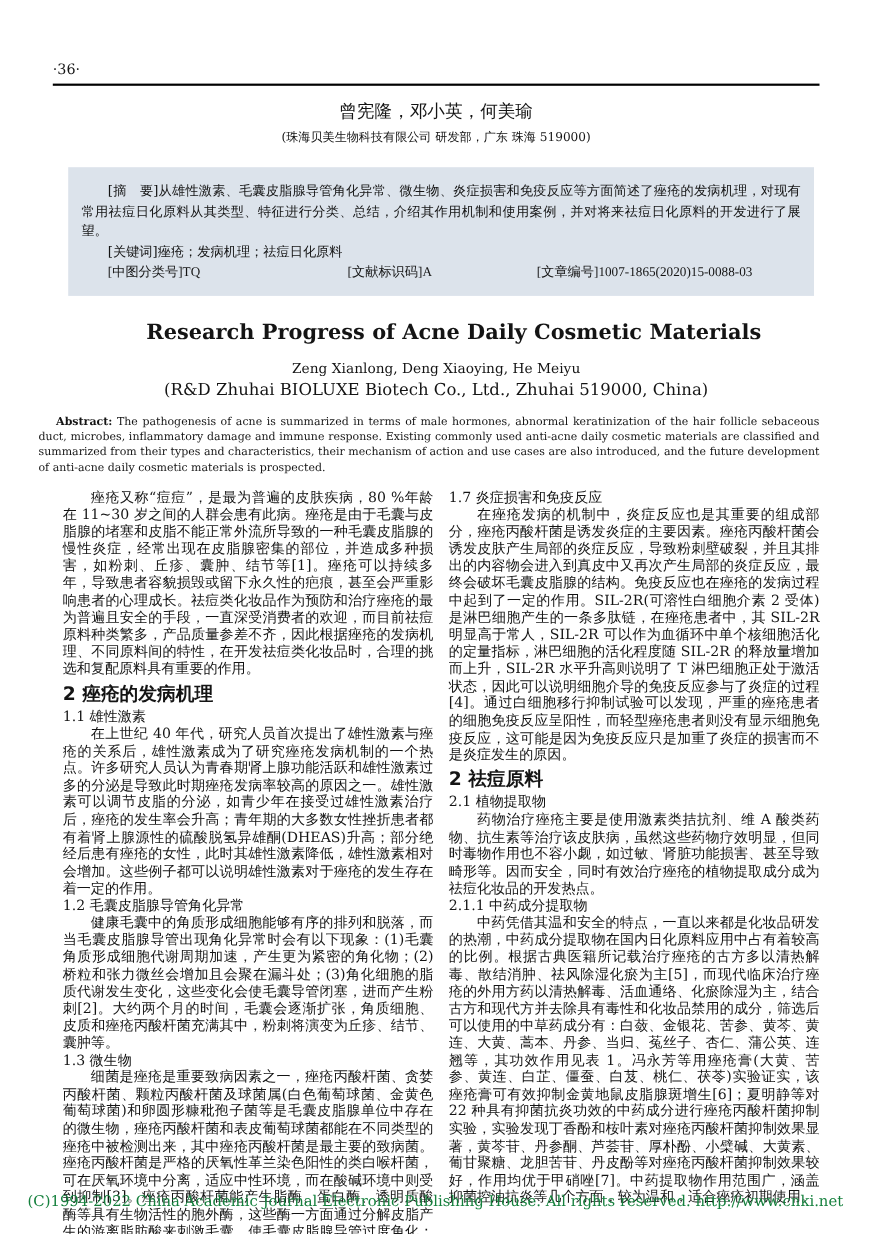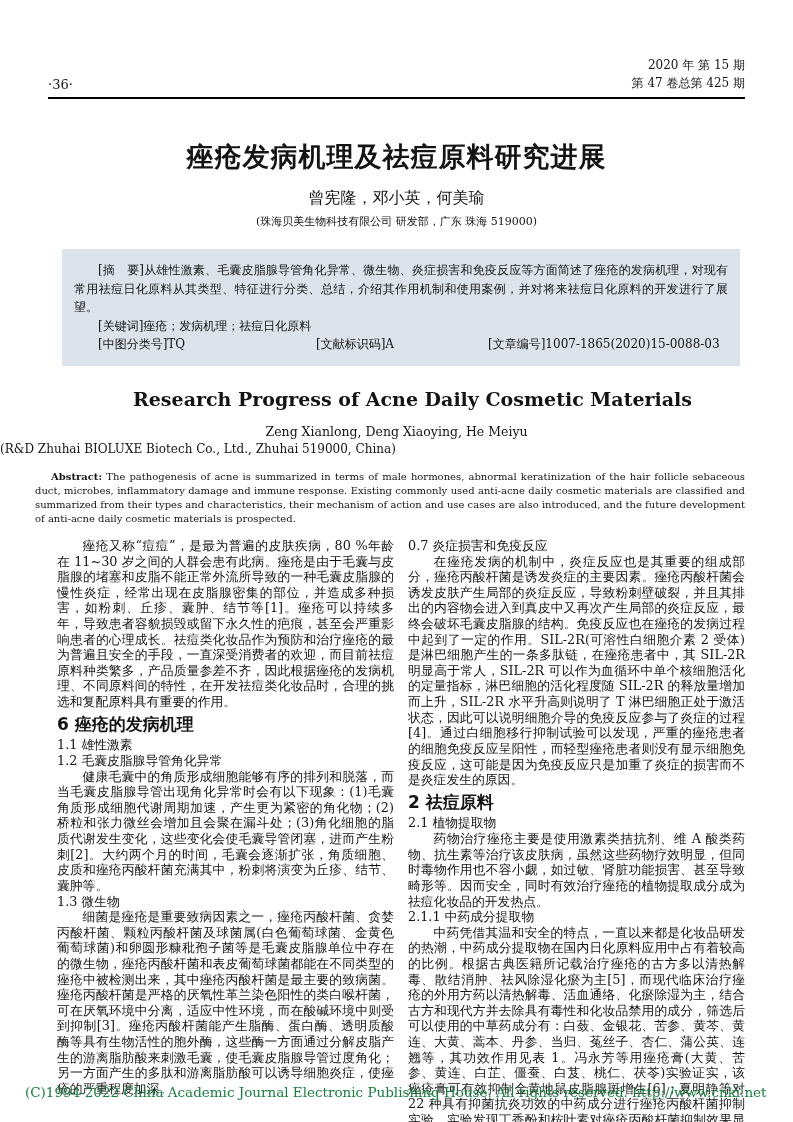--- a/index.html
+++ b/index.html
@@ -40,33 +40,33 @@
   .cn-affil { margin-top: 5px; text-align: center; font-size: 11px; }
   
   .abs-box {
     margin: 20px 53px 0 62px;
     background: #dce3eb;
     padding: 12px 12px 12px 12px;
     font-size: 12px;
     line-height: 1.55;
   }
   .abs-box .ind { text-indent: 2em; margin: 0; text-align: justify; }
-  .clc-row { display: flex; text-indent: 0; padding-left: 2em; }
+  .clc-row { display: flex; text-indent: 0; padding-left: 2em; font-family: Liberation Serif, serif; }
   .clc-row span:nth-child(1) { width: 218px; }
   .clc-row span:nth-child(2) { width: 172px; }
   
   .en-title {
     margin-top: 22px;
     text-align: center;
     font-weight: bold;
     font-size: 19px;
     padding-left: 32px;
   }
   .en-authors { margin-top: 14px; text-align: center; font-size: 12.5px; }
-  .en-affil { margin-top: 3px; font-size: 12px; }
+  .en-affil { margin-top: 3px; text-align: center; font-size: 15px; }
   .en-abs {
     margin: 14px 48px 0 35px;
     font-size: 10px;
     line-height: 1.4;
     text-align: justify;
     text-indent: 1.6em;
   }
   .en-key { margin: 2px 48px 0 57px; font-size: 10.8px; text-indent: 1.6em; }
   .bold { font-weight: bold; }
   
@@ -93,27 +93,22 @@
     white-space: nowrap;
   }
 </style>
 </head>
 <body>
 
 <div class="page">
 
   <div class="header">
     <div class="hdr-left">·36·</div>
-    <div class="hdr-right">
-      <div>2020 年 第 15 期</div>
-      <div>第 47 卷总第 425 期</div>
-    </div>
   </div>
 
-  <div class="cn-title">痤疮发病机理及祛痘原料研究进展</div>
   <div class="cn-authors">曾宪隆，邓小英，何美瑜</div>
   <div class="cn-affil">(珠海贝美生物科技有限公司 研发部，广东 珠海 519000)</div>
 
   <div class="abs-box">
     <p class="ind">[摘　要]从雄性激素、毛囊皮脂腺导管角化异常、微生物、炎症损害和免疫反应等方面简述了痤疮的发病机理，对现有常用祛痘日化原料从其类型、特征进行分类、总结，介绍其作用机制和使用案例，并对将来祛痘日化原料的开发进行了展望。</p>
     <p class="ind">[关键词]痤疮；发病机理；祛痘日化原料</p>
     <div class="clc-row">
       <span>[中图分类号]TQ</span>
       <span>[文献标识码]A</span>
       <span>[文章编号]1007-1865(2020)15-0088-03</span>
@@ -122,31 +117,32 @@
 
   <div class="en-title">Research Progress of Acne Daily Cosmetic Materials</div>
   <div class="en-authors">Zeng Xianlong, Deng Xiaoying, He Meiyu</div>
   <div class="en-affil">(R&amp;D Zhuhai BIOLUXE Biotech Co., Ltd., Zhuhai 519000, China)</div>
   <p class="en-abs"><span class="bold">Abstract:</span><span> The pathogenesis of acne is summarized in terms of male hormones, abnormal keratinization of the hair follicle sebaceous duct, microbes, inflammatory damage and immune response. Existing commonly used anti-acne daily cosmetic materials are classified and summarized from their types and characteristics, their mechanism of action and use cases are also introduced, and the future development of anti-acne daily cosmetic materials is prospected.</span></p>
 
   <div class="columns">
 
     <div class="col">
       <p class="para">痤疮又称“痘痘”，是最为普遍的皮肤疾病，80 %年龄在 11~30 岁之间的人群会患有此病。痤疮是由于毛囊与皮脂腺的堵塞和皮脂不能正常外流所导致的一种毛囊皮脂腺的慢性炎症，经常出现在皮脂腺密集的部位，并造成多种损害，如粉刺、丘疹、囊肿、结节等[1]。痤疮可以持续多年，导致患者容貌损毁或留下永久性的疤痕，甚至会严重影响患者的心理成长。祛痘类化妆品作为预防和治疗痤疮的最为普遍且安全的手段，一直深受消费者的欢迎，而目前祛痘原料种类繁多，产品质量参差不齐，因此根据痤疮的发病机理、不同原料间的特性，在开发祛痘类化妆品时，合理的挑选和复配原料具有重要的作用。</p>
-      <div class="h1">6  痤疮的发病机理</div>
+      <div class="h1">2  痤疮的发病机理</div>
       <p class="subhead">1.1  雄性激素</p>
+      <p class="para">在上世纪 40 年代，研究人员首次提出了雄性激素与痤疮的关系后，雄性激素成为了研究痤疮发病机制的一个热点。许多研究人员认为青春期肾上腺功能活跃和雄性激素过多的分泌是导致此时期痤疮发病率较高的原因之一。雄性激素可以调节皮脂的分泌，如青少年在接受过雄性激素治疗后，痤疮的发生率会升高；青年期的大多数女性挫折患者都有着肾上腺源性的硫酸脱氢异雄酮(DHEAS)升高；部分绝经后患有痤疮的女性，此时其雄性激素降低，雄性激素相对会增加。这些例子都可以说明雄性激素对于痤疮的发生存在着一定的作用。</p>
       <p class="subhead">1.2  毛囊皮脂腺导管角化异常</p>
       <p class="para">健康毛囊中的角质形成细胞能够有序的排列和脱落，而当毛囊皮脂腺导管出现角化异常时会有以下现象：(1)毛囊角质形成细胞代谢周期加速，产生更为紧密的角化物；(2)桥粒和张力微丝会增加且会聚在漏斗处；(3)角化细胞的脂质代谢发生变化，这些变化会使毛囊导管闭塞，进而产生粉刺[2]。大约两个月的时间，毛囊会逐渐扩张，角质细胞、皮质和痤疮丙酸杆菌充满其中，粉刺将演变为丘疹、结节、囊肿等。</p>
       <p class="subhead">1.3  微生物</p>
       <p class="para">细菌是痤疮是重要致病因素之一，痤疮丙酸杆菌、贪婪丙酸杆菌、颗粒丙酸杆菌及球菌属(白色葡萄球菌、金黄色葡萄球菌)和卵圆形糠秕孢子菌等是毛囊皮脂腺单位中存在的微生物，痤疮丙酸杆菌和表皮葡萄球菌都能在不同类型的痤疮中被检测出来，其中痤疮丙酸杆菌是最主要的致病菌。痤疮丙酸杆菌是严格的厌氧性革兰染色阳性的类白喉杆菌，可在厌氧环境中分离，适应中性环境，而在酸碱环境中则受到抑制[3]。痤疮丙酸杆菌能产生脂酶、蛋白酶、透明质酸酶等具有生物活性的胞外酶，这些酶一方面通过分解皮脂产生的游离脂肪酸来刺激毛囊，使毛囊皮脂腺导管过度角化；另一方面产生的多肽和游离脂肪酸可以诱导细胞炎症，使痤疮的严重程度加深。</p>
 
     </div>
 
     <div class="col">
-      <p class="subhead">0.7  炎症损害和免疫反应</p>
+      <p class="subhead">1.7  炎症损害和免疫反应</p>
       <p class="para">在痤疮发病的机制中，炎症反应也是其重要的组成部分，痤疮丙酸杆菌是诱发炎症的主要因素。痤疮丙酸杆菌会诱发皮肤产生局部的炎症反应，导致粉刺壁破裂，并且其排出的内容物会进入到真皮中又再次产生局部的炎症反应，最终会破坏毛囊皮脂腺的结构。免疫反应也在痤疮的发病过程中起到了一定的作用。SIL-2R(可溶性白细胞介素 2 受体)是淋巴细胞产生的一条多肽链，在痤疮患者中，其 SIL-2R 明显高于常人，SIL-2R 可以作为血循环中单个核细胞活化的定量指标，淋巴细胞的活化程度随 SIL-2R 的释放量增加而上升，SIL-2R 水平升高则说明了 T 淋巴细胞正处于激活状态，因此可以说明细胞介导的免疫反应参与了炎症的过程[4]。通过白细胞移行抑制试验可以发现，严重的痤疮患者的细胞免疫反应呈阳性，而轻型痤疮患者则没有显示细胞免疫反应，这可能是因为免疫反应只是加重了炎症的损害而不是炎症发生的原因。</p>
       <div class="h1">2  祛痘原料</div>
       <p class="subhead">2.1  植物提取物</p>
       <p class="para">药物治疗痤疮主要是使用激素类拮抗剂、维 A 酸类药物、抗生素等治疗该皮肤病，虽然这些药物疗效明显，但同时毒物作用也不容小觑，如过敏、肾脏功能损害、甚至导致畸形等。因而安全，同时有效治疗痤疮的植物提取成分成为祛痘化妆品的开发热点。</p>
       <p class="subhead">2.1.1  中药成分提取物</p>
       <p class="para">中药凭借其温和安全的特点，一直以来都是化妆品研发的热潮，中药成分提取物在国内日化原料应用中占有着较高的比例。根据古典医籍所记载治疗痤疮的古方多以清热解毒、散结消肿、祛风除湿化瘀为主[5]，而现代临床治疗痤疮的外用方药以清热解毒、活血通络、化瘀除湿为主，结合古方和现代方并去除具有毒性和化妆品禁用的成分，筛选后可以使用的中草药成分有：白蔹、金银花、苦参、黄芩、黄连、大黄、蒿本、丹参、当归、菟丝子、杏仁、蒲公英、连翘等，其功效作用见表 1。冯永芳等用痤疮膏(大黄、苦参、黄连、白芷、僵蚕、白芨、桃仁、茯苓)实验证实，该痤疮膏可有效抑制金黄地鼠皮脂腺斑增生[6]；夏明静等对 22 种具有抑菌抗炎功效的中药成分进行痤疮丙酸杆菌抑制实验，实验发现丁香酚和桉叶素对痤疮丙酸杆菌抑制效果显著，黄芩苷、丹参酮、芦荟苷、厚朴酚、小檗碱、大黄素、葡甘聚糖、龙胆苦苷、丹皮酚等对痤疮丙酸杆菌抑制效果较好，作用均优于甲硝唑[7]。中药提取物作用范围广，涵盖抑菌控油抗炎等几个方面，较为温和，适合痤疮初期使用。</p>
     </div>
 
   </div>
 

